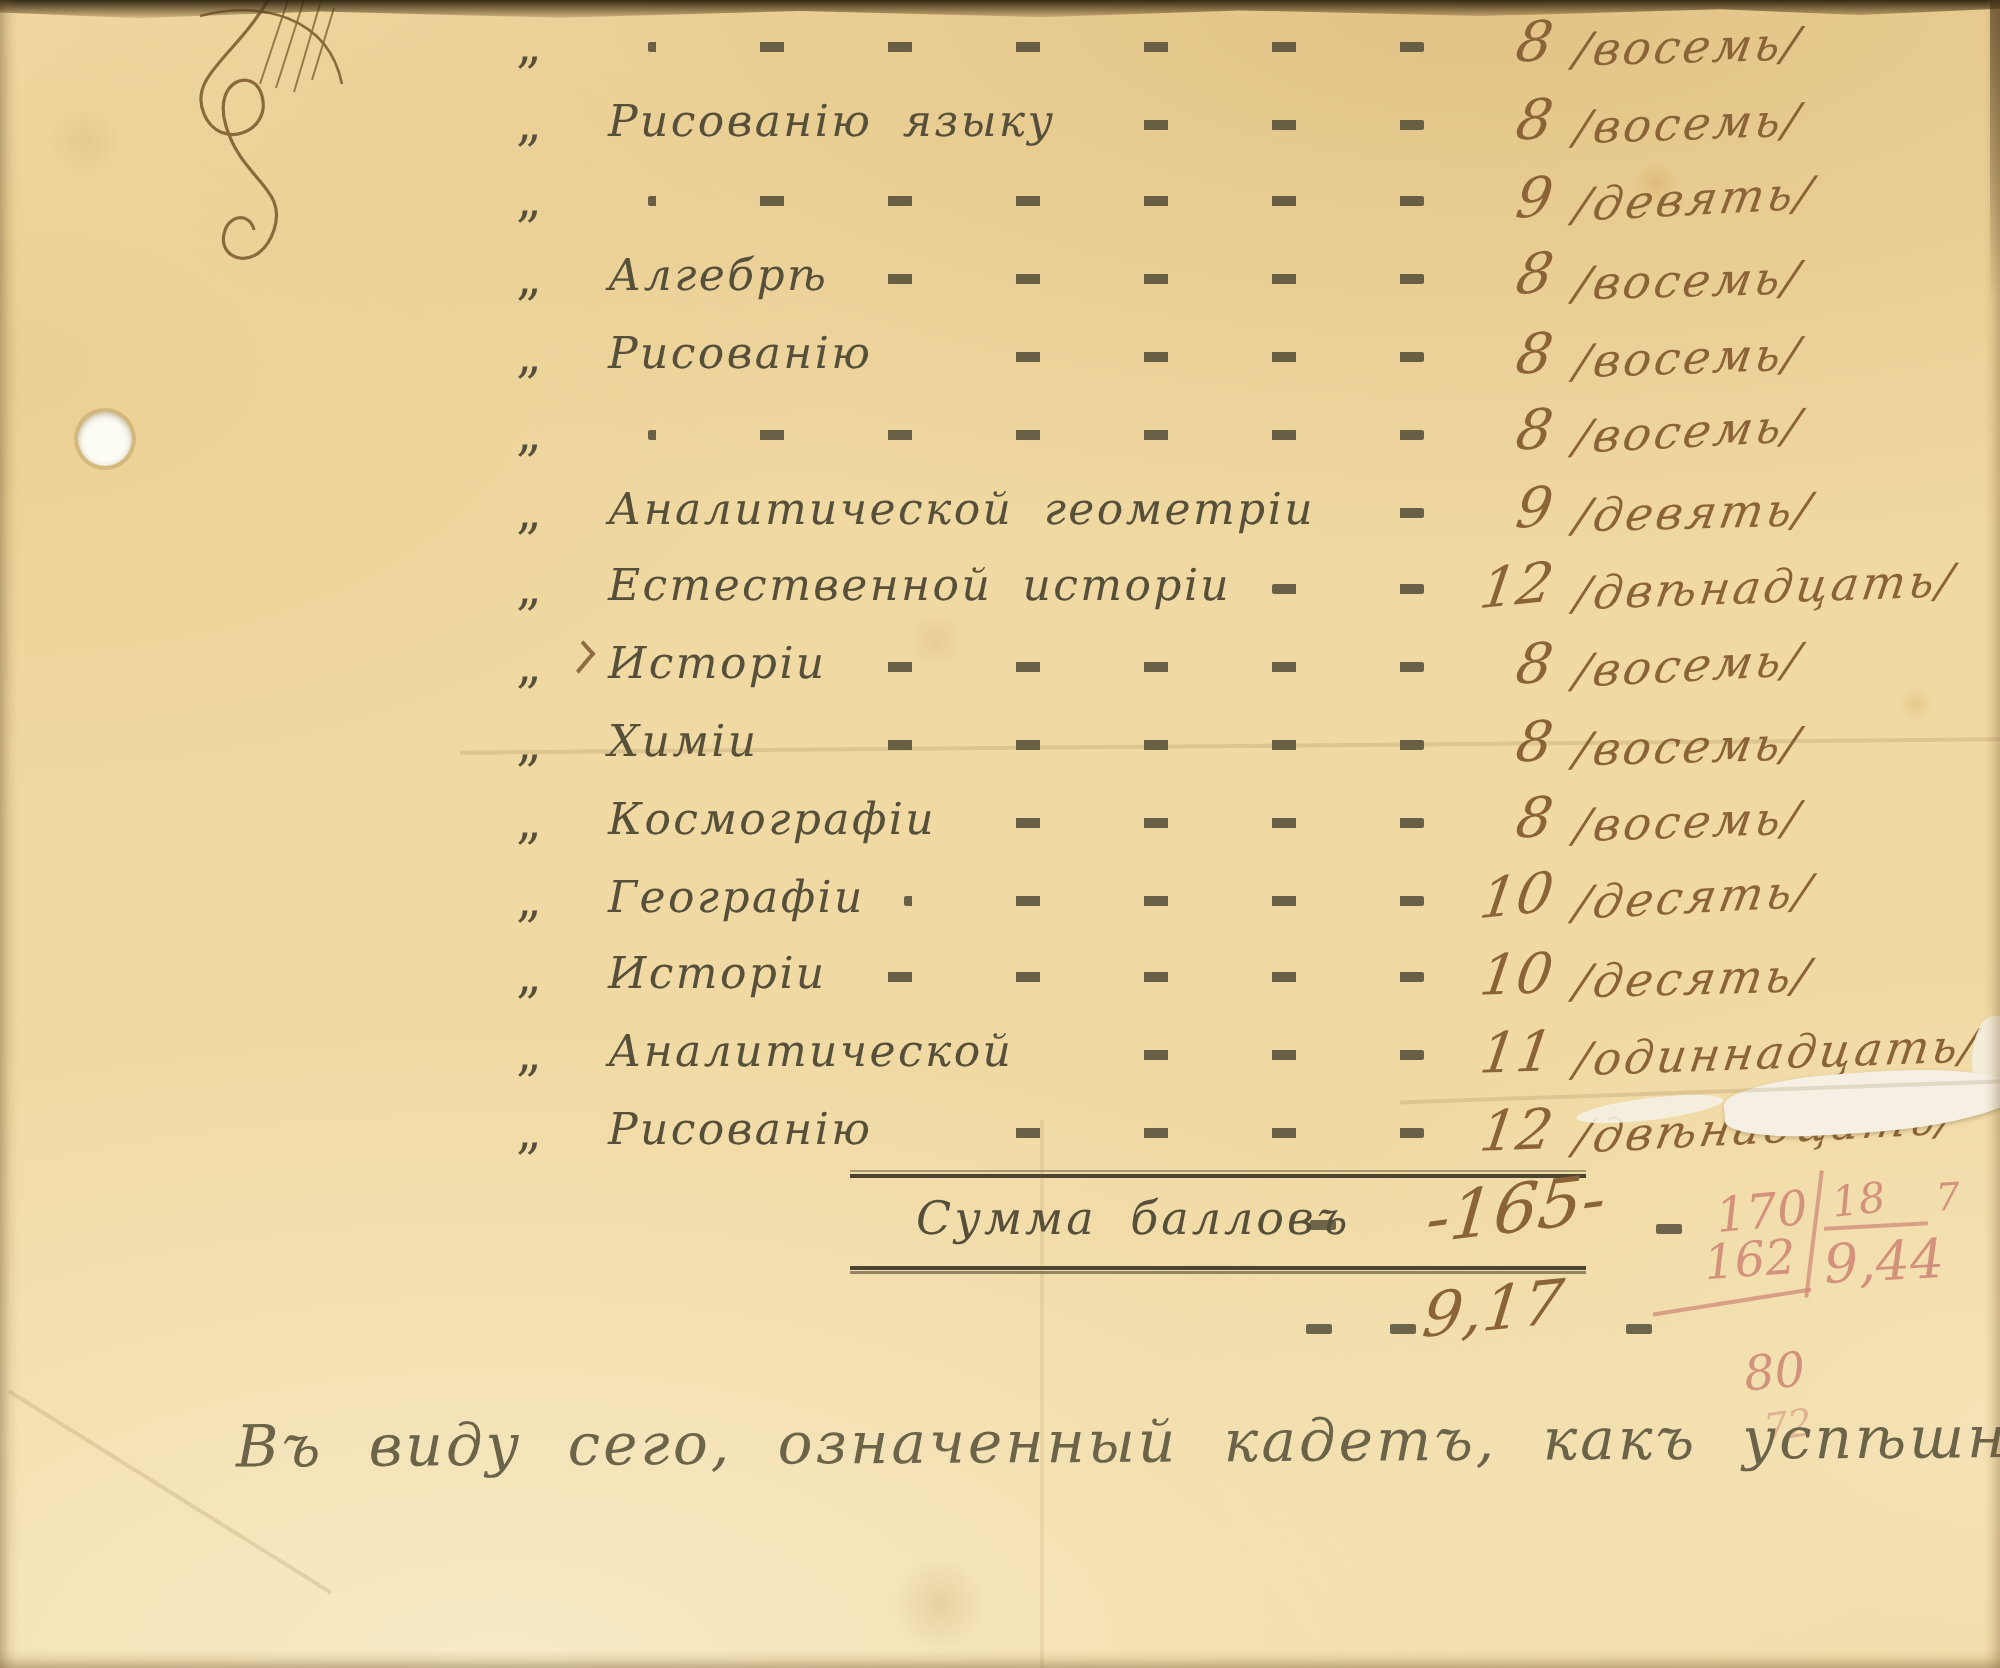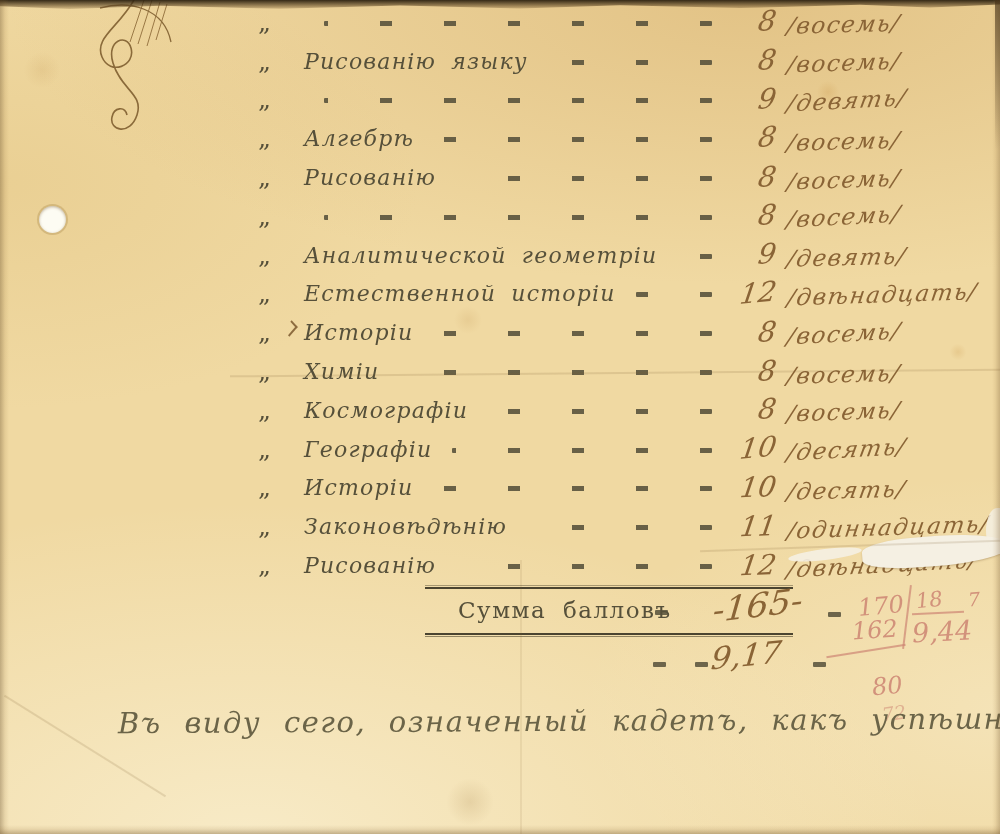--- a/index.html
+++ b/index.html
@@ -88,21 +88,21 @@
   .row:nth-child(4n) .grade{transform:skewX(-14deg) rotate(-6deg);}
   .pen-tick{
     position:absolute;left:284px;top:324px;width:11px;height:7px;
     border-right:2px solid var(--pen-dark);border-bottom:2px solid var(--pen-dark);
     transform:rotate(-50deg) skewX(-8deg);opacity:.85;
   }
   
   .rule{position:absolute;left:425px;width:368px;pointer-events:none;}
   .rule.r1{top:585px;height:4px;background:linear-gradient(to bottom, rgba(95,85,58,.5) 0 1px, transparent 1px 2px, #4b4430 2px 4px);}
   .rule.r2{top:633px;height:4px;background:linear-gradient(to bottom, #4b4430 0 2px, transparent 2px 2.6px, rgba(95,85,58,.65) 2.6px 4px);}
-  .plabel{position:absolute;font-size:23px;color:var(--ink);letter-spacing:1.5px;word-spacing:8px;white-space:nowrap;}
+  .plabel{position:absolute;font-size:23px;font-style:italic;color:var(--ink);letter-spacing:1.5px;word-spacing:8px;white-space:nowrap;}
   .sum-label{left:458px;top:597px;}
   .avg-label{left:458px;top:646px;}
   .pdash{position:absolute;width:13px;height:5px;background:var(--ink);opacity:.85;border-radius:1px;}
   .hwv{position:absolute;font-style:italic;color:var(--pen);white-space:nowrap;z-index:3;}
   .sum-value{left:714px;top:585px;font-size:34px;transform:skewX(-12deg) rotate(-7deg);}
   .avg-value{left:712px;top:637px;font-size:31px;transform:skewX(-12deg) rotate(-6deg);}
   
   .red{position:absolute;color:var(--red);font-style:italic;opacity:.85;white-space:nowrap;}
   .redline{position:absolute;background:var(--red);opacity:.7;}
   
@@ -228,21 +228,21 @@
     <div class="row">
       <span class="q">„</span>
       <span class="subj">Исторіи</span>
       <span class="dashes"></span>
       <span class="grade hw">10</span>
       <span class="gword hw">/десять/</span>
     </div>
 
     <div class="row">
       <span class="q">„</span>
-      <span class="subj">Законовѣдѣнію</span>
+      <span class="subj">Аналитической</span>
       <span class="dashes"></span>
       <span class="grade hw">11</span>
       <span class="gword hw">/одиннадцать/</span>
     </div>
 
     <div class="row">
       <span class="q">„</span>
       <span class="subj">Рисованію</span>
       <span class="dashes"></span>
       <span class="grade hw">12</span>

